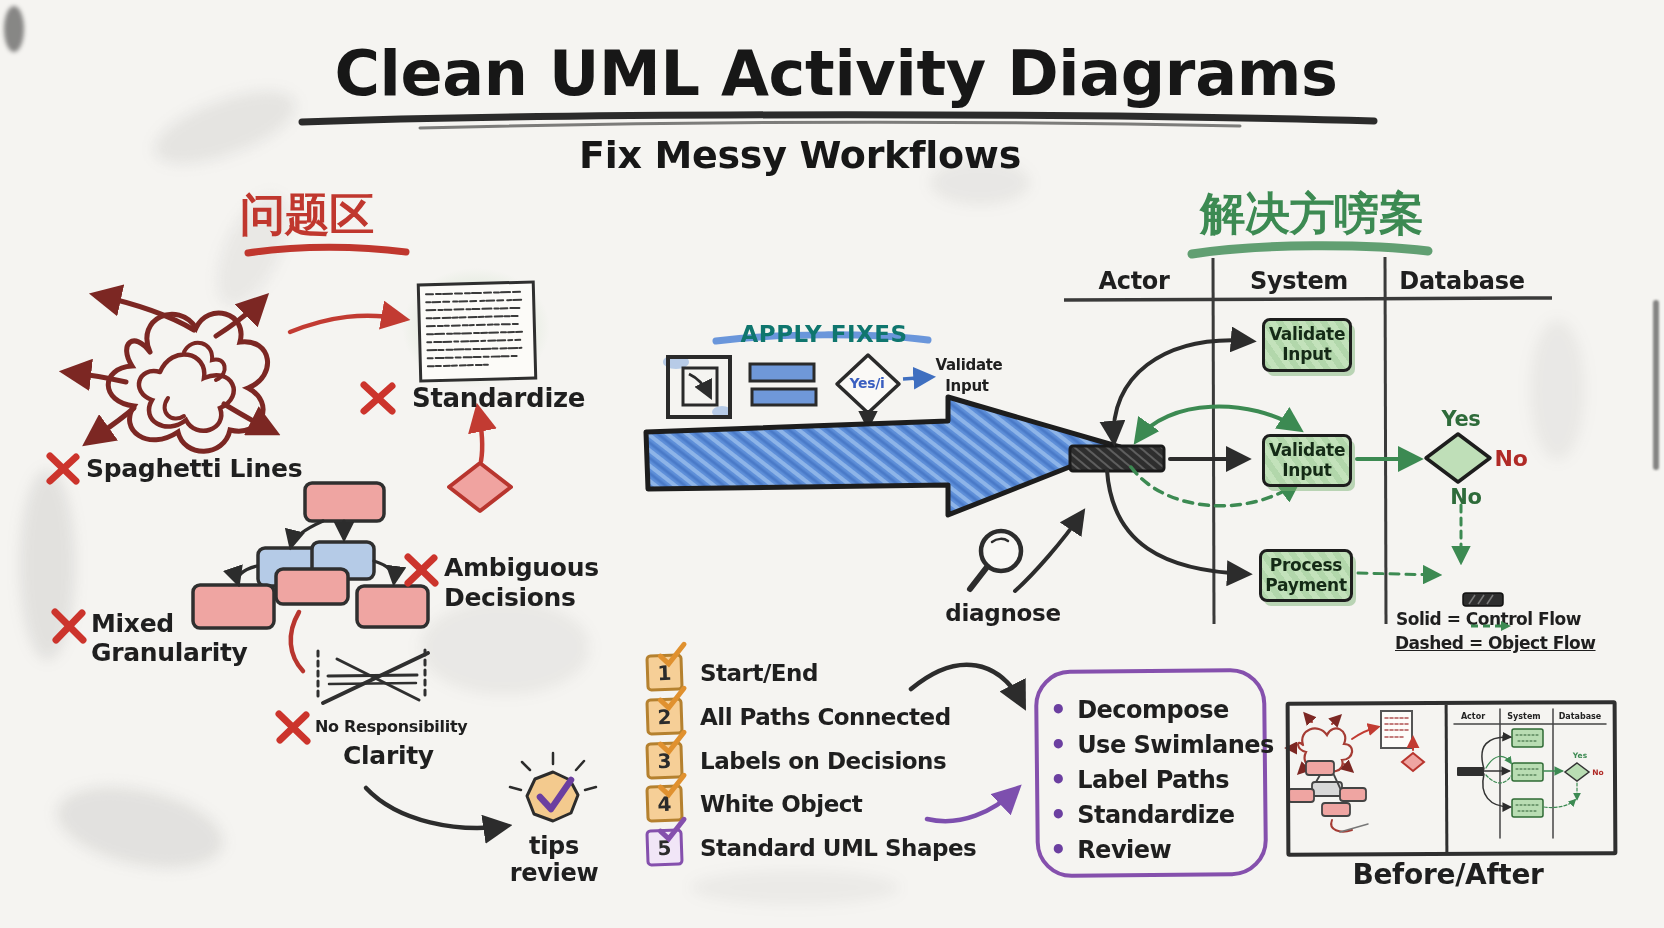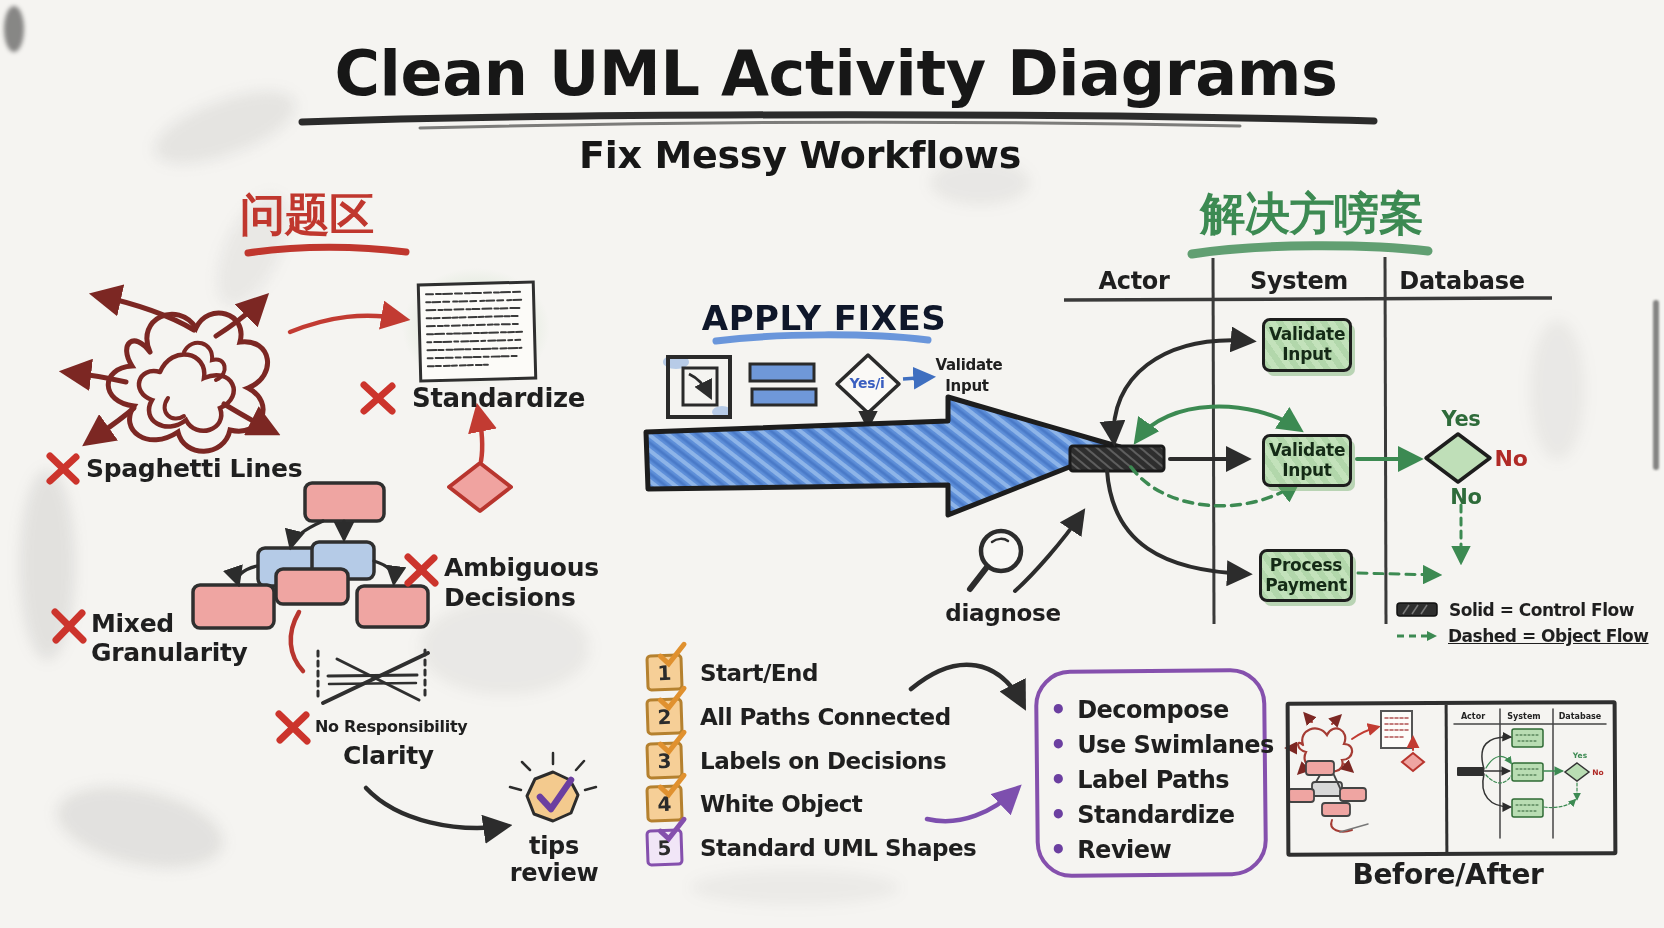--- a/index.html
+++ b/index.html
@@ -21,21 +21,21 @@
   .chk.purple .box{border-color:#8550ad;background:#f1e6f7;}
   .purplebox{position:absolute;left:1035px;top:669px;width:224px;height:200px;border:4px solid #8550ad;
           border-radius:36px;transform:rotate(-.6deg);z-index:2;}
   .act{position:absolute;left:1050px;display:flex;align-items:center;transform:translateY(-50%);
           font-size:24px;font-weight:700;z-index:3;letter-spacing:-0.5px;}
   .act .b{color:#6b3fa0;font-size:26px;margin-right:11px;}
   .uml{position:absolute;box-sizing:border-box;display:flex;flex-direction:column;align-items:center;justify-content:center;
           border:3px solid #1d1d1d;border-radius:8px;color:#142a16;font-weight:700;font-size:17px;line-height:1.15;
           background:repeating-linear-gradient(55deg,#b2d7ab 0 6px,#c3e2bb 6px 12px);
           box-shadow:4px 5px 0 -1px rgba(125,180,120,.5);z-index:3;letter-spacing:-0.3px;}
-  .legend{position:absolute;display:flex;align-items:center;transform:translateY(-50%);font-size:17px;font-weight:700;z-index:3;letter-spacing:-0.5px;}
+  .legend{position:absolute;display:flex;align-items:center;transform:translateY(-50%);font-size:17px;font-weight:700;z-index:3;letter-spacing:-0.5px;flex-direction:column;}
   .legend svg{margin-right:9px;}
   .bacard{position:absolute;left:1286px;top:701px;width:323px;height:147px;border:4px solid #2f2f2f;
           border-radius:3px;transform:rotate(-.3deg);z-index:2;}
   .bacard .div{position:absolute;left:155px;top:0;bottom:0;width:3px;background:#2f2f2f;}
   .edge{position:absolute;z-index:1;}
 </style>
 </head>
 <body>
 
 <div id="canvas">
@@ -314,21 +314,21 @@
   <div class="lbl-l" style="left:412px;top:398px;font-size:26px;">Standardize</div>
   <div class="lbl-l" style="left:444px;top:567px;font-size:25px;">Ambiguous</div>
   <div class="lbl-l" style="left:444px;top:597px;font-size:25px;">Decisions</div>
   <div class="lbl-l" style="left:91px;top:623px;font-size:25px;">Mixed</div>
   <div class="lbl-l" style="left:91px;top:652px;font-size:25px;">Granularity</div>
   <div class="lbl-l" style="left:315px;top:726px;font-size:16px;">No Responsibility</div>
   <div class="lbl-l" style="left:343px;top:755px;font-size:25px;">Clarity</div>
   <div class="lbl" style="left:554px;top:846px;font-size:24px;">tips</div>
   <div class="lbl" style="left:554px;top:873px;font-size:24px;">review</div>
 
-  <div class="lbl" style="left:824px;top:318px;font-size:34px;color:#0f172a;letter-spacing:.5px;">APPLY FIXES</div>
+  <div class="lbl" style="left:824px;top:334px;font-size:23px;color:#0f766e;letter-spacing:.5px;">APPLY FIXES</div>
   <div class="lbl" style="left:867px;top:383px;font-size:14px;color:#3a5fc0;">Yes/i</div>
   <div class="lbl" style="left:969px;top:365px;font-size:15px;">Validate</div>
   <div class="lbl" style="left:967px;top:386px;font-size:15px;">Input</div>
   <div class="lbl" style="left:1003px;top:613px;font-size:23px;">diagnose</div>
 
   <div class="chk" style="top:654px;">
     <span class="box">
         <span>1</span>
       <svg width="30" height="26">
           <path d="M3 14 L11 22 L27 3" stroke="#e0912f" stroke-width="5" fill="none" stroke-linecap="round"></path>

